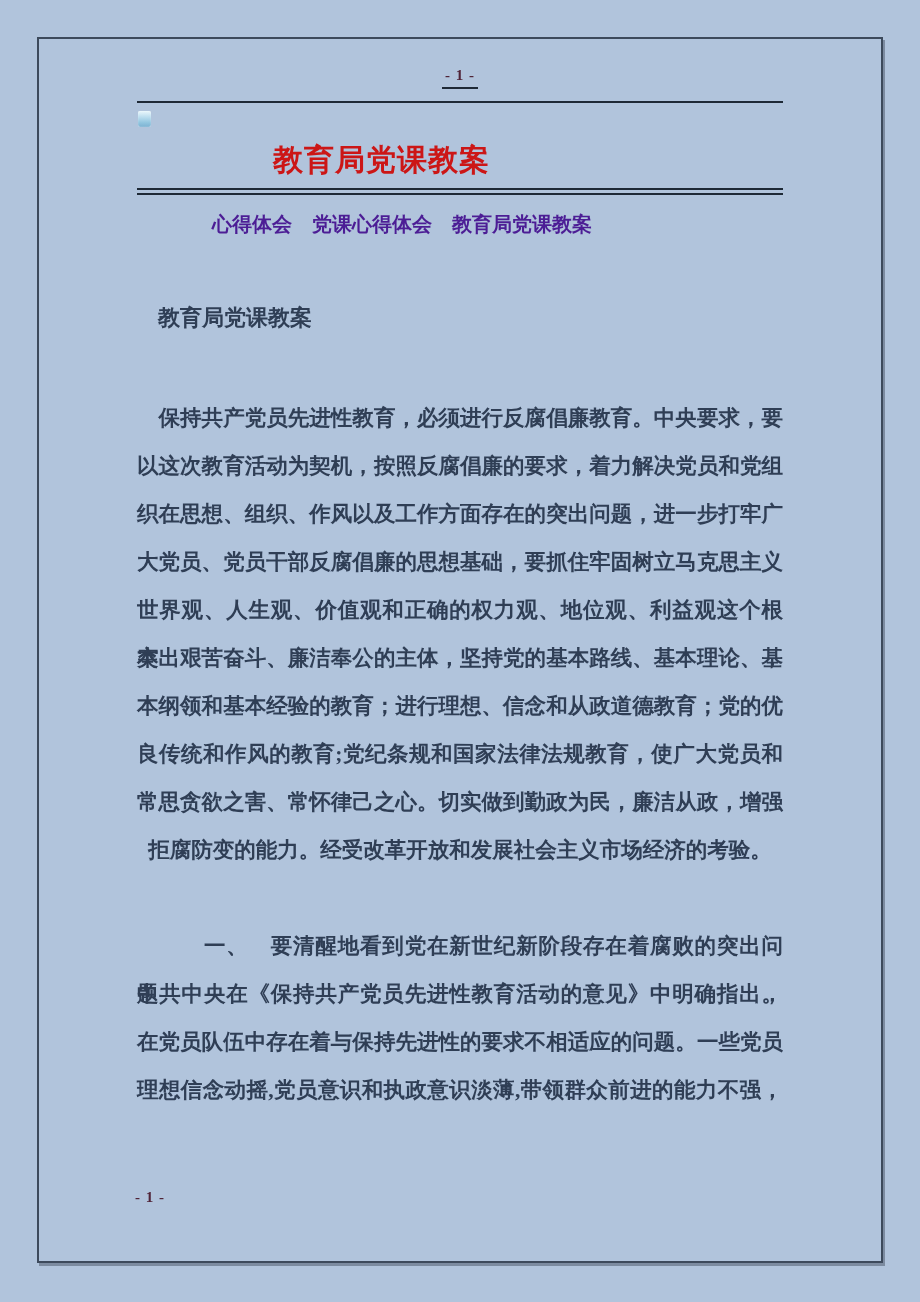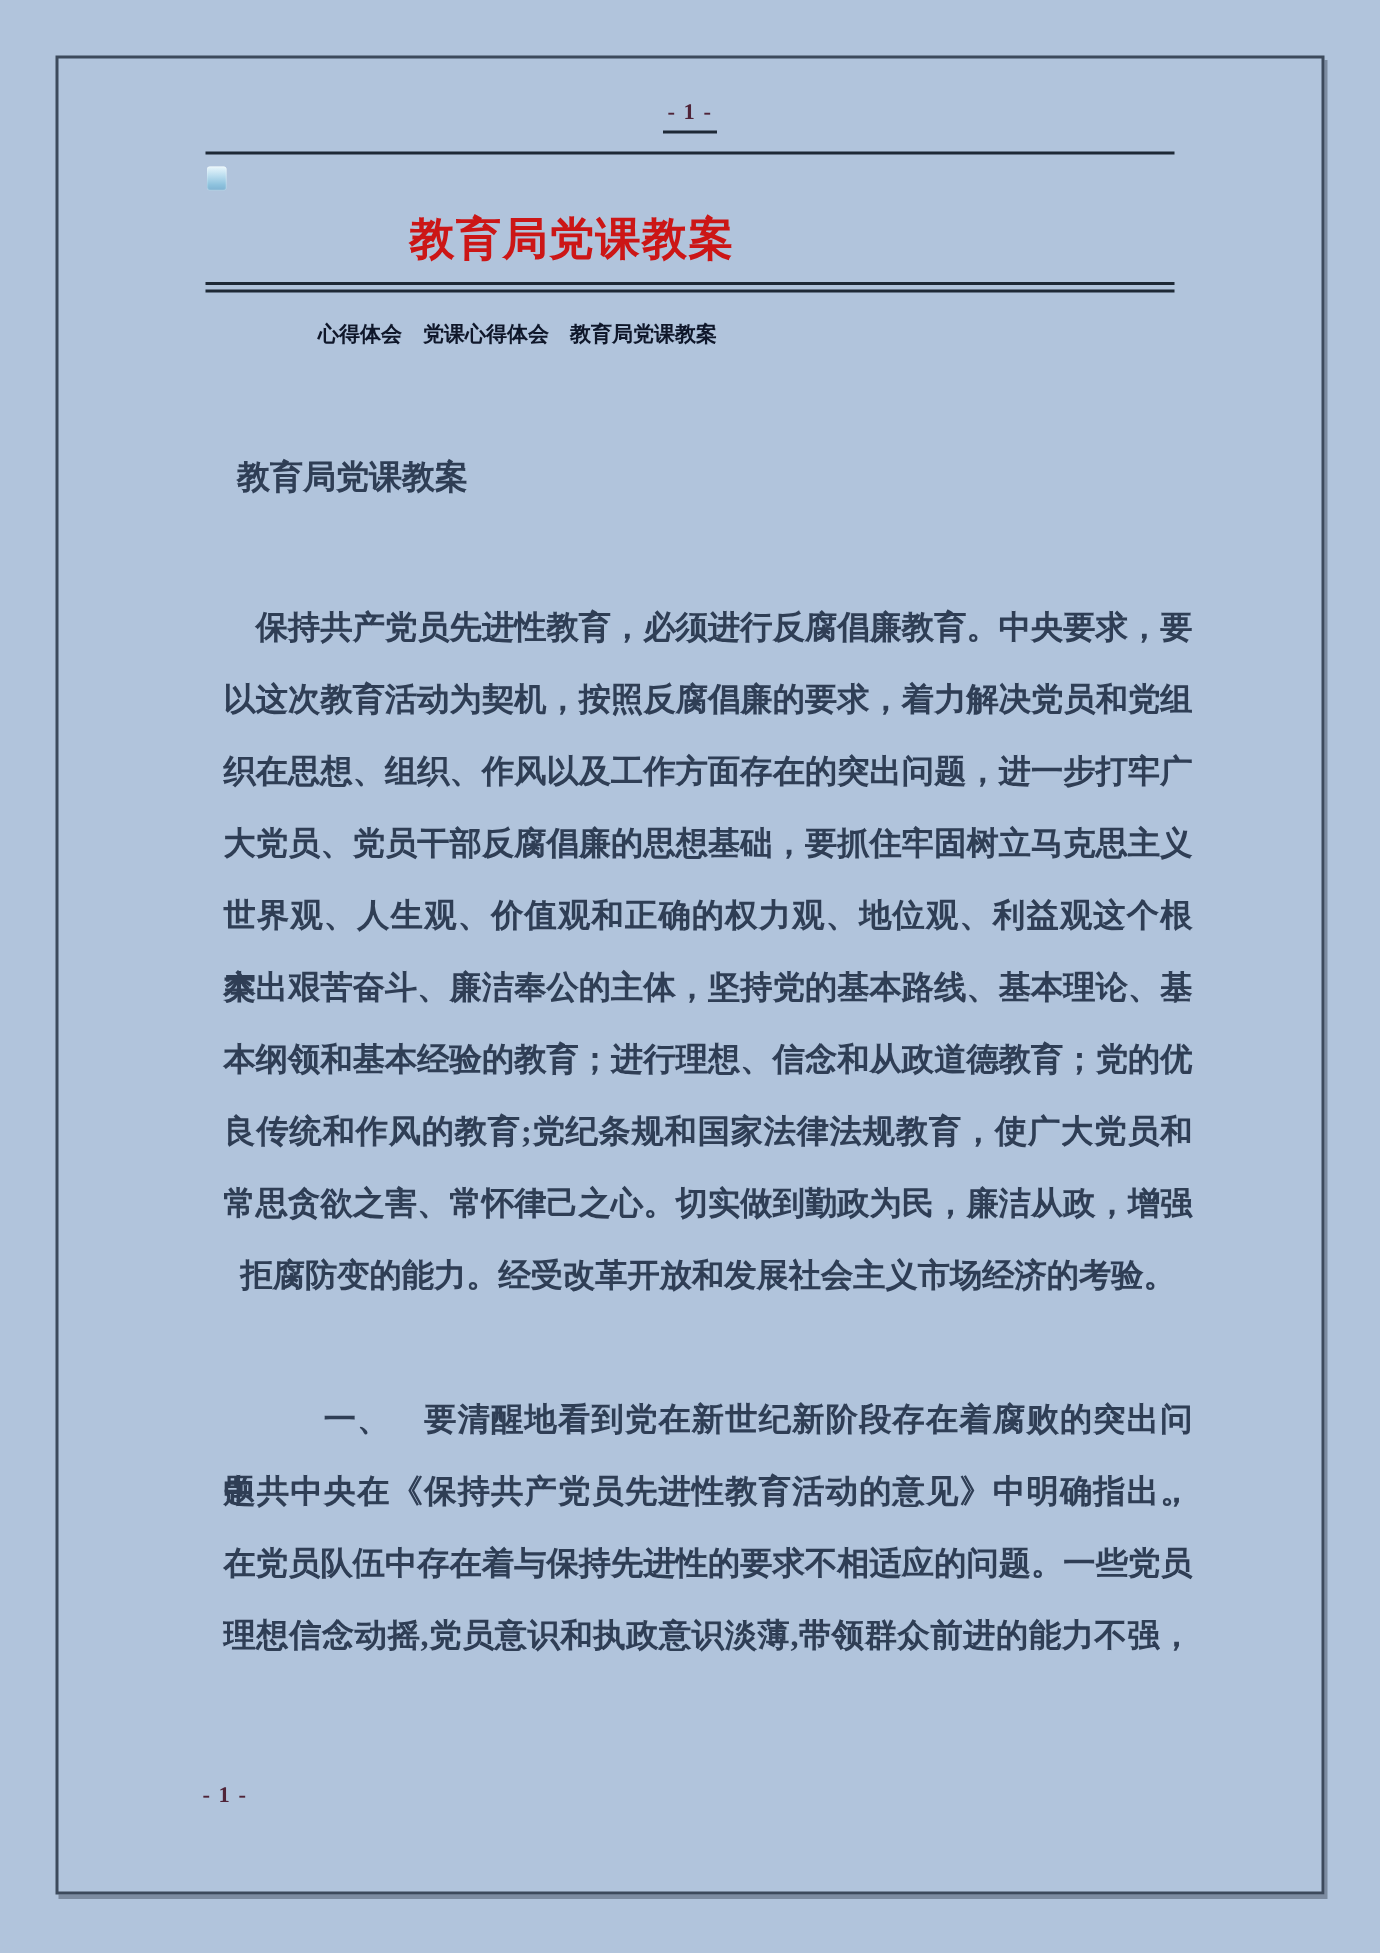--- a/index.html
+++ b/index.html
@@ -79,43 +79,43 @@
     top: 149px;
     width: 646px;
     height: 3px;
     border-top: 2px solid #1e2936;
     border-bottom: 2px solid #1e2936;
   }
   .doc-subtitle {
     position: absolute;
     left: 173px;
     top: 172px;
-    font-size: 14px;
+    font-size: 20px;
     line-height: 26px;
     font-weight: bold;
-    color: #0f172a;
+    color: #4c1d95;
     white-space: nowrap;
   }
   .doc-heading {
     position: absolute;
     left: 119px;
     top: 266px;
     font-size: 22px;
     line-height: 26px;
     font-weight: 600;
     color: #2f3e55;
     white-space: nowrap;
   }
   .body-paragraphs {
     position: absolute;
     left: 98px;
     top: 355px;
     width: 646px;
   }
-  .para { width: 646px; margin-left: 12px; }
+  .para { width: 646px; }
   .para + .para { margin-top: 48px; }
   .bline {
     height: 48px;
     line-height: 48px;
     font-size: 21.5px;
     font-weight: 600;
     color: #2f3e55;
     text-align: center;
     overflow: visible;
   }

